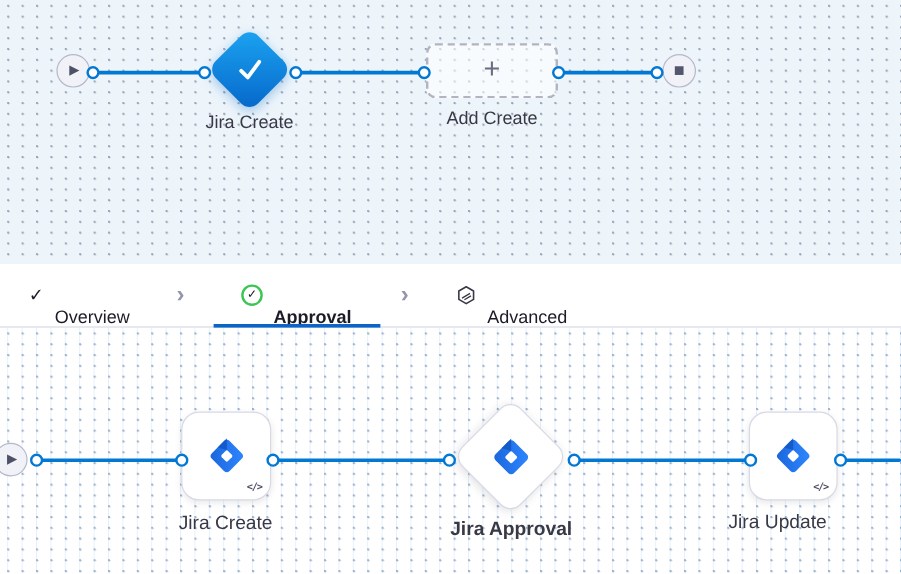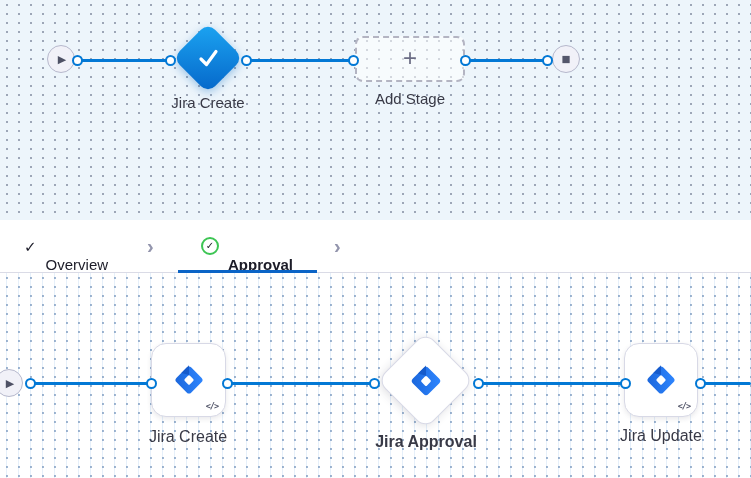--- a/index.html
+++ b/index.html
@@ -133,41 +133,48 @@
     </div>
 
     <div class="port" style="left:71.5px;top:54.5px;"></div>
     <div class="port" style="left:164.5px;top:54.5px;"></div>
     <div class="port" style="left:240.5px;top:54.5px;"></div>
     <div class="port" style="left:347.5px;top:54.5px;"></div>
     <div class="port" style="left:459.5px;top:54.5px;"></div>
     <div class="port" style="left:541.5px;top:54.5px;"></div>
 
     <div class="node-label label-top" style="left:148px;top:94px;width:120px;">Jira Create</div>
-    <div class="node-label label-top" style="left:350px;top:90px;width:120px;">Add Stage</div>
+    <div class="node-label label-top" style="left:350px;top:90px;width:120px;">Add Create</div>
   </div>
 
   <div class="tab-bar">
 
     <div class="tab" style="left:24px;">
       <span class="check-glyph">✓</span>
       <span class="tab-label">Overview</span>
     </div>
 
     <div class="chev" style="left:147px;">›</div>
 
     <div class="tab active" style="left:201px;">
       <span class="circle-check">
         <span>✓</span>
       </span>
       <span class="tab-label">Approval</span>
     </div>
 
     <div class="chev" style="left:334px;">›</div>
 
+    <div class="tab" style="left:380px;">
+      <svg width="17" height="18" viewBox="0 0 18 18">
+        <path d="M9 1.6 L15.5 5.3 V12.7 L9 16.4 L2.5 12.7 V5.3 Z" fill="none" stroke="#383946" stroke-width="1.4" stroke-linejoin="round"></path>
+        <path d="M5.3 11.6 L12.4 7.4 M7.4 13 L13.2 9.6" stroke="#383946" stroke-width="1.1"></path>
+      </svg>
+      <span class="tab-label">Advanced</span>
+    </div>
 
     <div class="tab-underline"></div>
   </div>
 
   <div class="canvas canvas-bottom">
 
     <div class="edge" style="left:30px;top:108.5px;width:121px;"></div>
     <div class="edge" style="left:227px;top:108.5px;width:147px;"></div>
     <div class="edge" style="left:478px;top:108.5px;width:147px;"></div>
     <div class="edge" style="left:700px;top:108.5px;width:51px;"></div>
@@ -219,16 +226,16 @@
     <div class="port" style="left:24.5px;top:104.5px;"></div>
     <div class="port" style="left:145.5px;top:104.5px;"></div>
     <div class="port" style="left:221.5px;top:104.5px;"></div>
     <div class="port" style="left:368.5px;top:104.5px;"></div>
     <div class="port" style="left:472.5px;top:104.5px;"></div>
     <div class="port" style="left:619.5px;top:104.5px;"></div>
     <div class="port" style="left:694.5px;top:104.5px;"></div>
 
     <div class="node-label label-bottom" style="left:118px;top:155px;width:140px;">Jira Create</div>
     <div class="node-label label-bottom" style="left:351px;top:160px;width:150px;font-weight:bold;">Jira Approval</div>
-    <div class="node-label label-bottom" style="left:591px;top:154px;width:140px;text-align:center;">Jira Update</div>
+    <div class="node-label label-bottom" style="left:578px;top:154px;width:140px;text-align:center;">Jira Update</div>
   </div>
 
 </div>
 
 </body></html>

